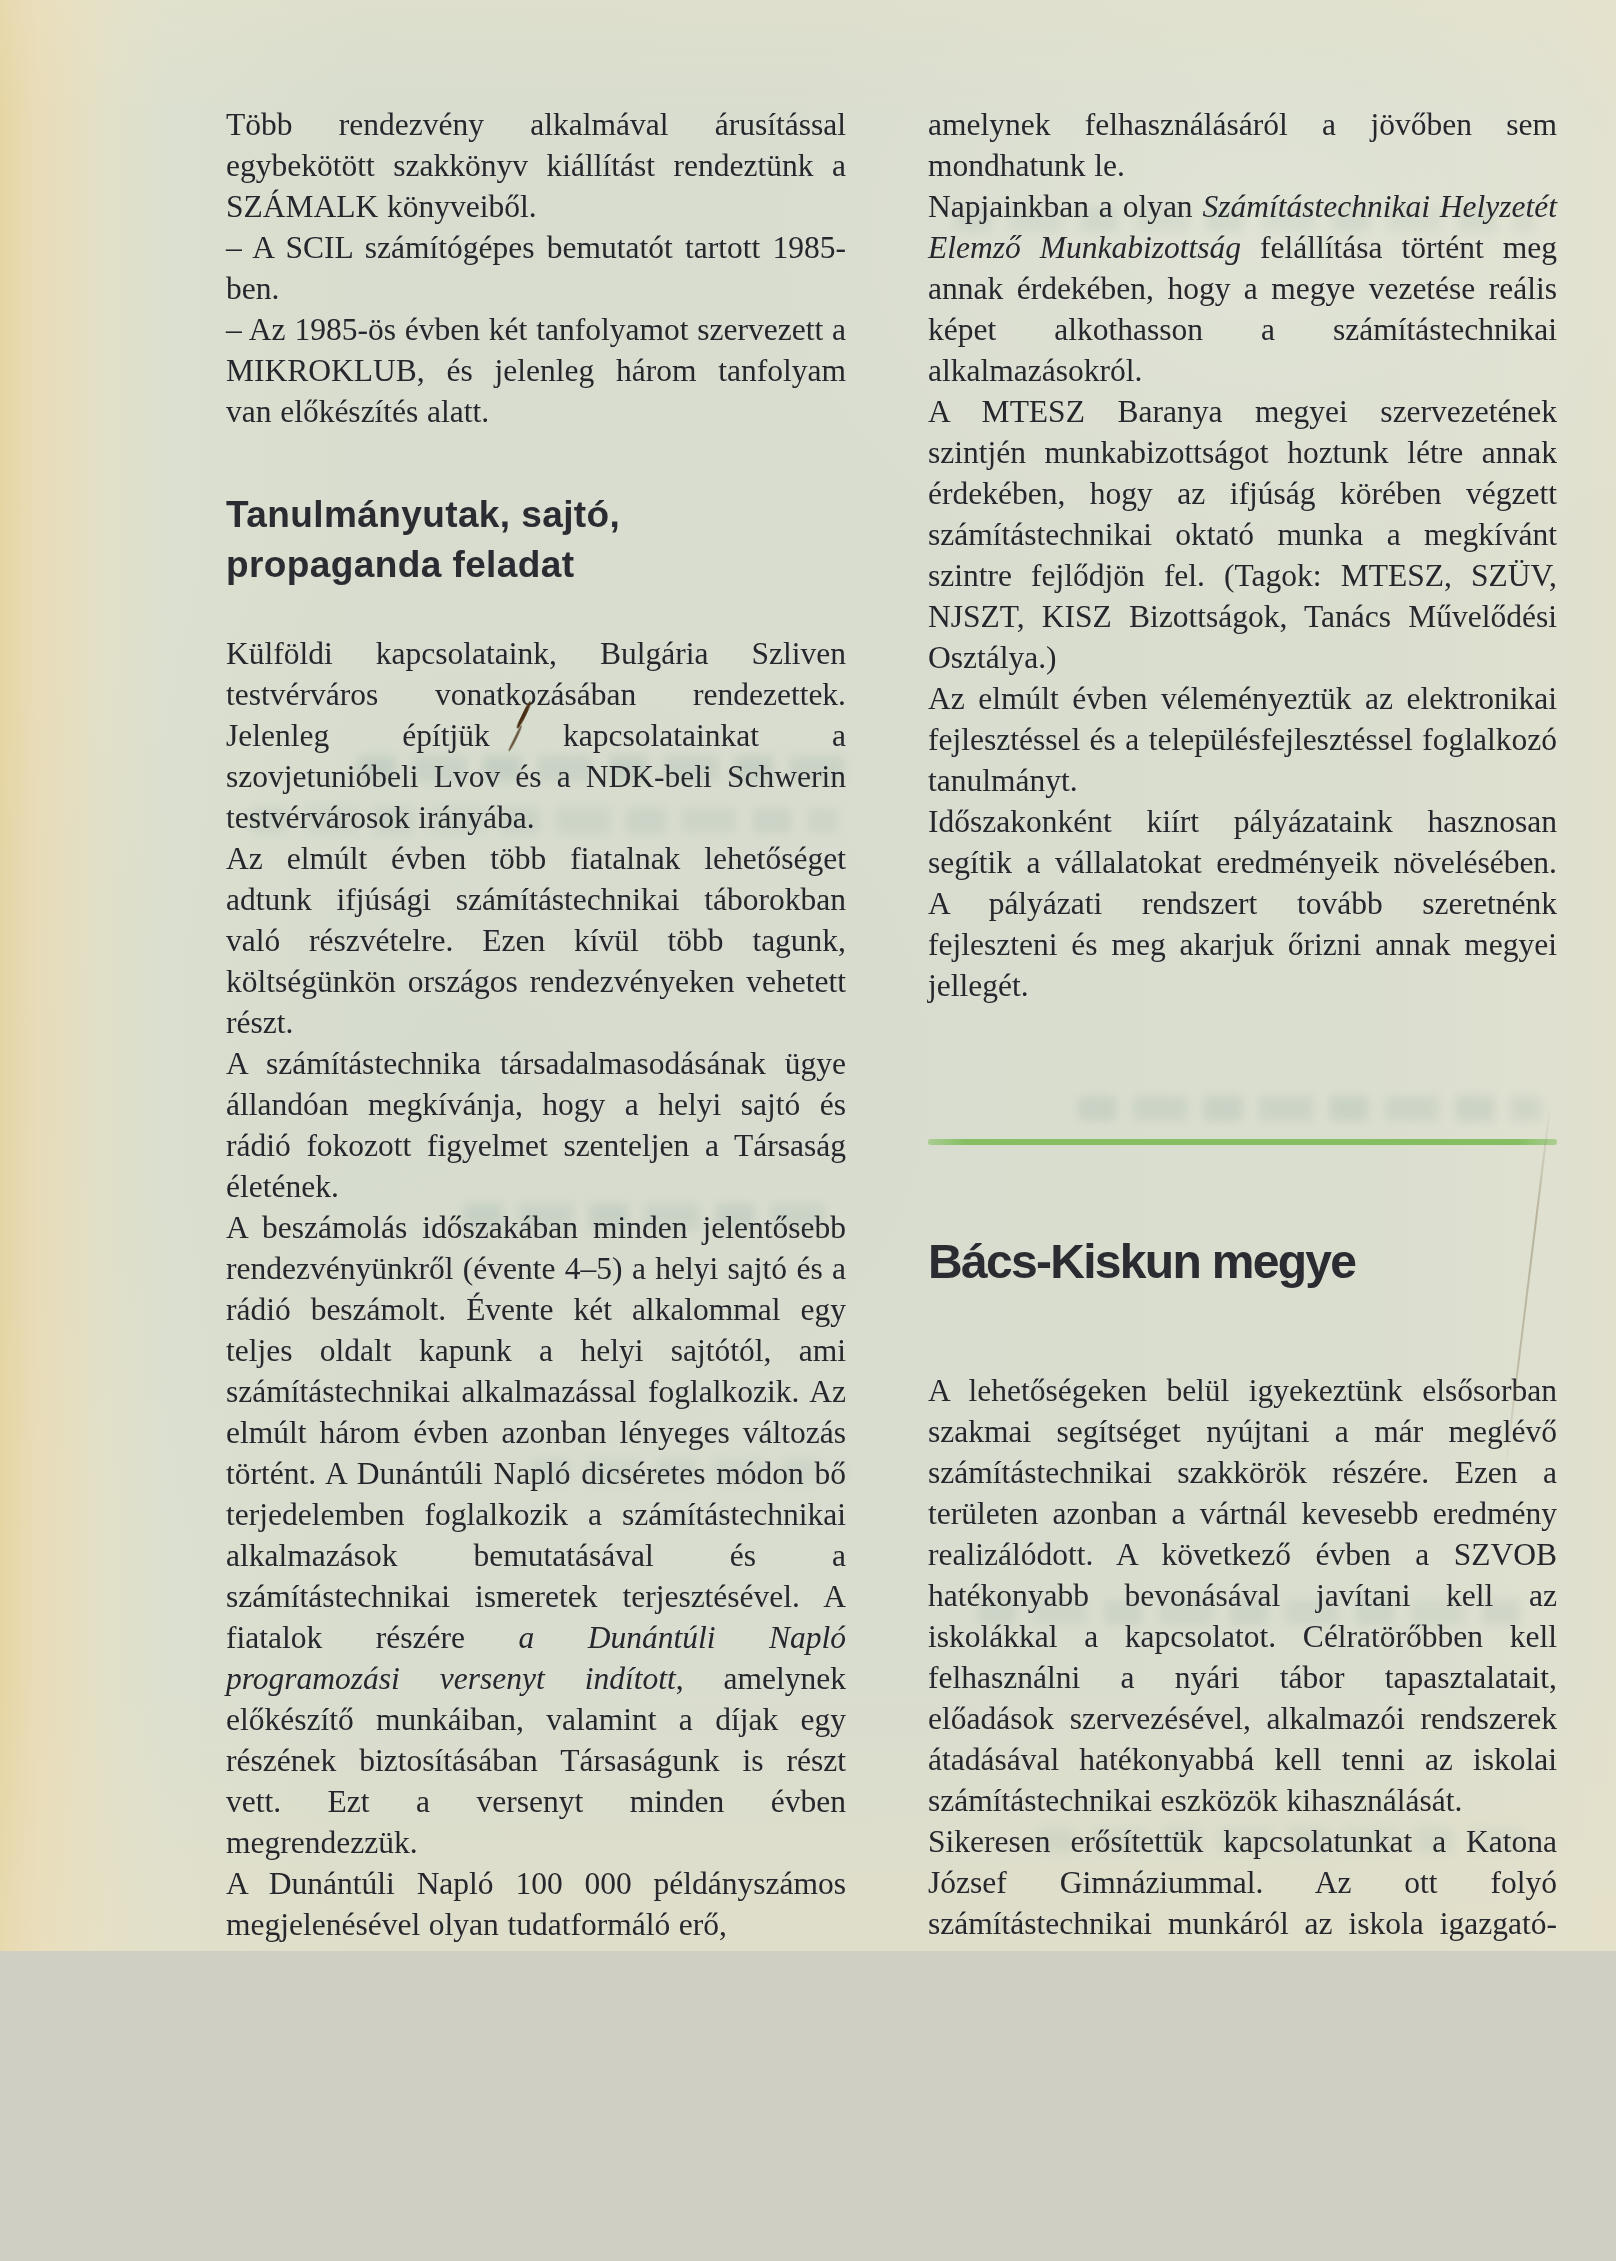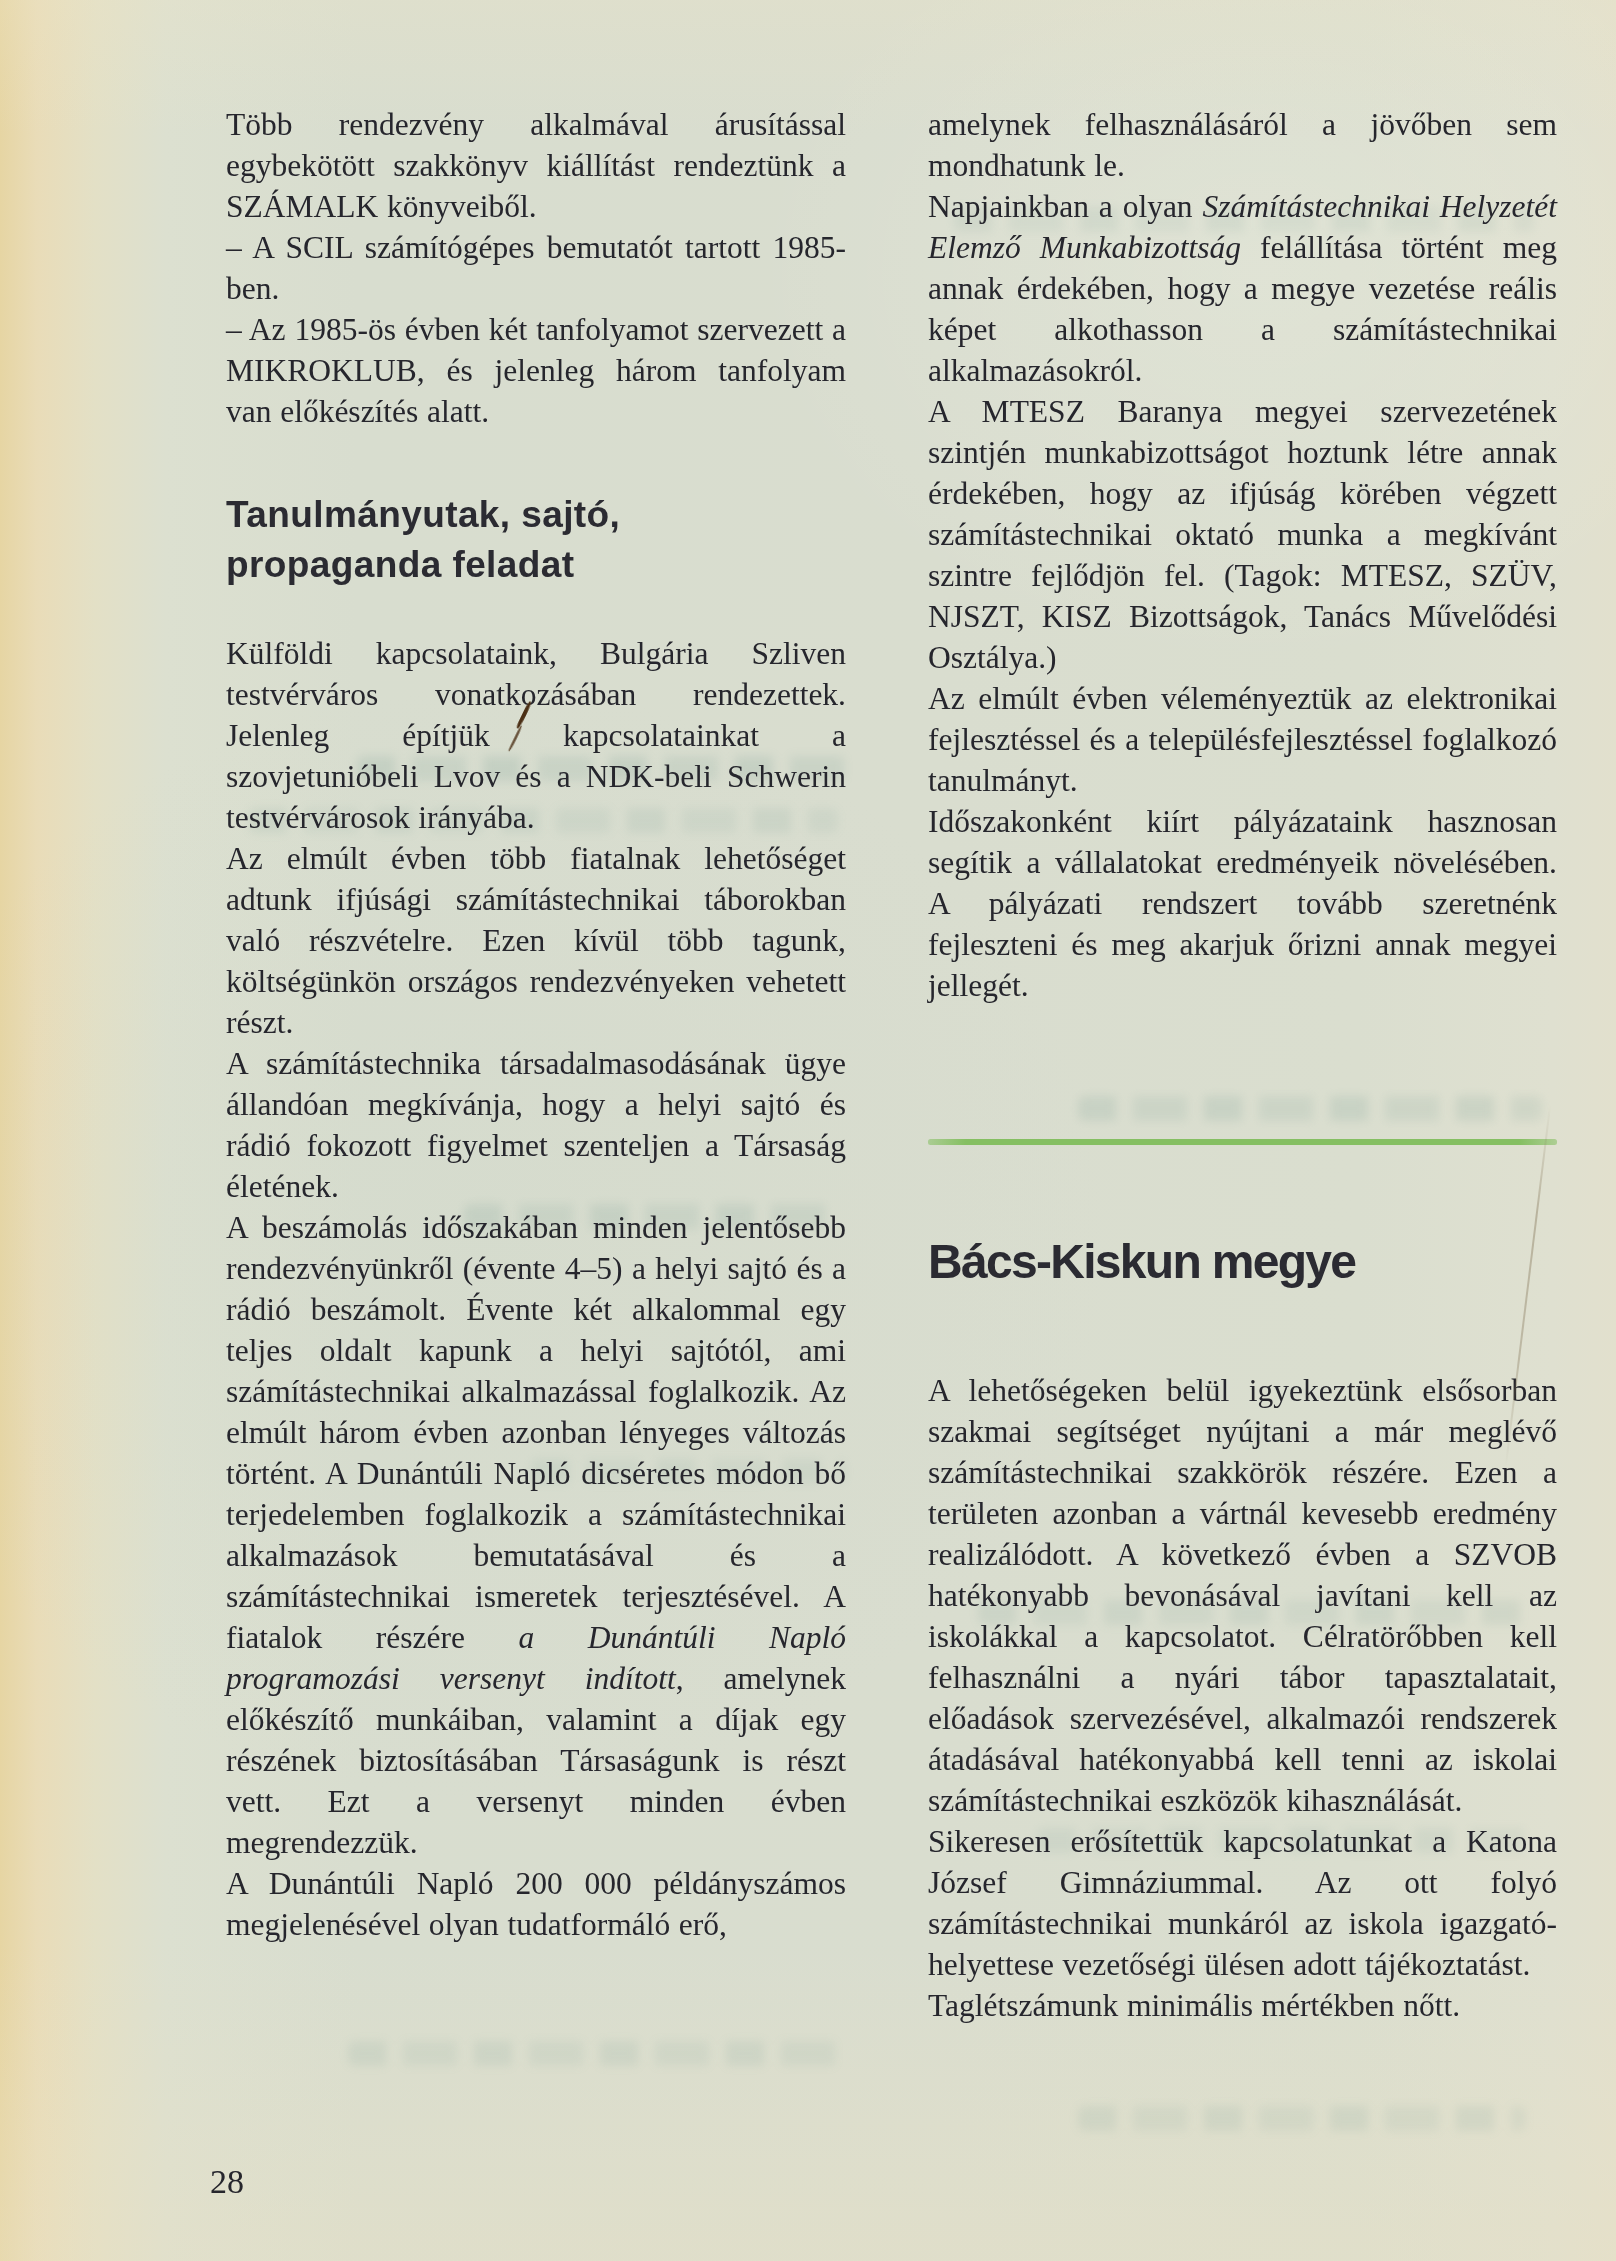--- a/index.html
+++ b/index.html
@@ -11,21 +11,21 @@
     --speck:#4a2e14;
   }
   html,body{margin:0;padding:0;}
   body{
     width:1617px;height:2261px;
     font-family:"Liberation Serif","DejaVu Serif",serif;
     background:#cfcfc4;
   }
   .page{
     position:relative;
-    width:1617px;height:2261px;
+    width:1617px;height:1951px;
     overflow:hidden;
     background:
       linear-gradient(180deg, rgba(236,228,198,.30) 0%, rgba(236,228,198,0) 6%, rgba(236,228,198,0) 86%, rgba(234,224,194,.38) 99%),
       radial-gradient(ellipse 746px 580px at 78% 12%, rgba(255,255,244,.16), rgba(255,255,244,0) 70%),
       radial-gradient(ellipse 829px 746px at 30% 55%, rgba(205,214,200,.25), rgba(205,214,200,0) 75%),
       linear-gradient(90deg, #e6d5a3 0px, #e9dcb8 37px, #e3e0c6 95px, #dce0d0 166px, #d8ddcf 357px, var(--paper) 58%, #dadecf 84%, #dfe0d0 96%, #e2e0cd 100%);
   }
   .col{
     position:absolute;
     top:104px;
@@ -122,21 +122,21 @@
 
   <div class="col col-left" id="col-left">
       <p class="body-p"><span>Több rendezvény alkalmával árusítással egybekötött szakkönyv kiállítást rendeztünk a SZÁMALK könyveiből.</span></p>
       <p class="body-p"><span>– A SCIL számítógépes bemutatót tartott 1985-ben.</span></p>
       <p class="body-p"><span>– Az 1985-ös évben két tanfolyamot szervezett a MIKROKLUB, és jelenleg három tanfolyam van előkészítés alatt.</span></p>
       <h2 class="section-heading"><span>Tanulmányutak, sajtó, propaganda feladat</span></h2>
       <p class="body-p"><span>Külföldi kapcsolataink, Bulgária Szliven testvérváros vonatkozásában rendezettek. Jelenleg építjük kapcsolatainkat a szovjetunióbeli Lvov és a NDK-beli Schwerin testvérvárosok irányába.</span></p>
       <p class="body-p"><span>Az elmúlt évben több fiatalnak lehetőséget adtunk ifjúsági számítástechnikai táborokban való részvételre. Ezen kívül több tagunk, költségünkön országos rendezvényeken vehetett részt.</span></p>
       <p class="body-p"><span>A számítástechnika társadalmasodásának ügye állandóan megkívánja, hogy a helyi sajtó és rádió fokozott figyelmet szenteljen a Társaság életének.</span></p>
       <p class="body-p"><span>A beszámolás időszakában minden jelentősebb rendezvényünkről (évente 4–5) a helyi sajtó és a rádió beszámolt. Évente két alkalommal egy teljes oldalt kapunk a helyi sajtótól, ami számítástechnikai alkalmazással foglalkozik. Az elmúlt három évben azonban lényeges változás történt. A Dunántúli Napló dicséretes módon bő terjedelemben foglalkozik a számítástechnikai alkalmazások bemutatásával és a számítástechnikai ismeretek terjesztésével. A fiatalok részére </span><span class="it">a Dunántúli Napló programozási versenyt indított</span><span>, amelynek előkészítő munkáiban, valamint a díjak egy részének biztosításában Társaságunk is részt vett. Ezt a versenyt minden évben megrendezzük.</span></p>
-      <p class="body-p"><span>A Dunántúli Napló 200 000 példányszámos megjelenésével olyan tudatformáló erő,</span></p>
+      <p class="body-p"><span>A Dunántúli Napló 100 000 példányszámos megjelenésével olyan tudatformáló erő,</span></p>
     </div>
   <div class="col col-right" id="col-right">
       <p class="body-p"><span>amelynek felhasználásáról a jövőben sem mondhatunk le.</span></p>
       <p class="body-p"><span>Napjainkban a olyan </span><span class="it">Számítástechnikai Helyzetét Elemző Munkabizottság</span><span> felállítása történt meg annak érdekében, hogy a megye vezetése reális képet alkothasson a számítástechnikai alkalmazásokról.</span></p>
       <p class="body-p"><span>A MTESZ Baranya megyei szervezetének szintjén munkabizottságot hoztunk létre annak érdekében, hogy az ifjúság körében végzett számítástechnikai oktató munka a megkívánt szintre fejlődjön fel. (Tagok: MTESZ, SZÜV, NJSZT, KISZ Bizottságok, Tanács Művelődési Osztálya.)</span></p>
       <p class="body-p"><span>Az elmúlt évben véleményeztük az elektronikai fejlesztéssel és a településfejlesztéssel foglalkozó tanulmányt.</span></p>
       <p class="body-p"><span>Időszakonként kiírt pályázataink hasznosan segítik a vállalatokat eredményeik növelésében. A pályázati rendszert tovább szeretnénk fejleszteni és meg akarjuk őrizni annak megyei jellegét.</span></p>
       <div class="rule"></div>
       <h1 class="county-heading"><span>Bács-Kiskun megye</span></h1>
       <p class="body-p"><span>A lehetőségeken belül igyekeztünk elsősorban szakmai segítséget nyújtani a már meglévő számítástechnikai szakkörök részére. Ezen a területen azonban a vártnál kevesebb eredmény realizálódott. A következő évben a SZVOB hatékonyabb bevonásával javítani kell az iskolákkal a kapcsolatot. Célratörőbben kell felhasználni a nyári tábor tapasztalatait, előadások szervezésével, alkalmazói rendszerek átadásával hatékonyabbá kell tenni az iskolai számítástechnikai eszközök kihasználását.</span></p>

